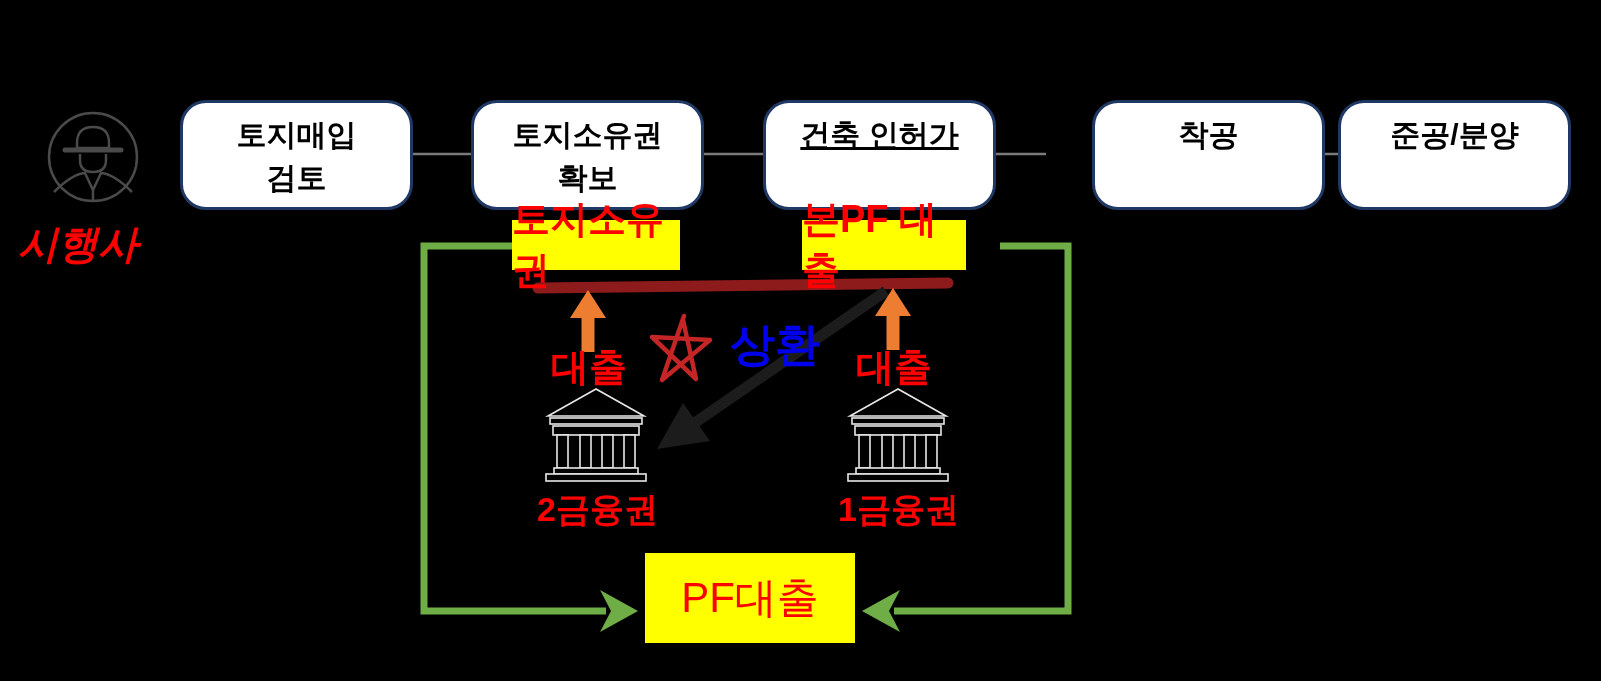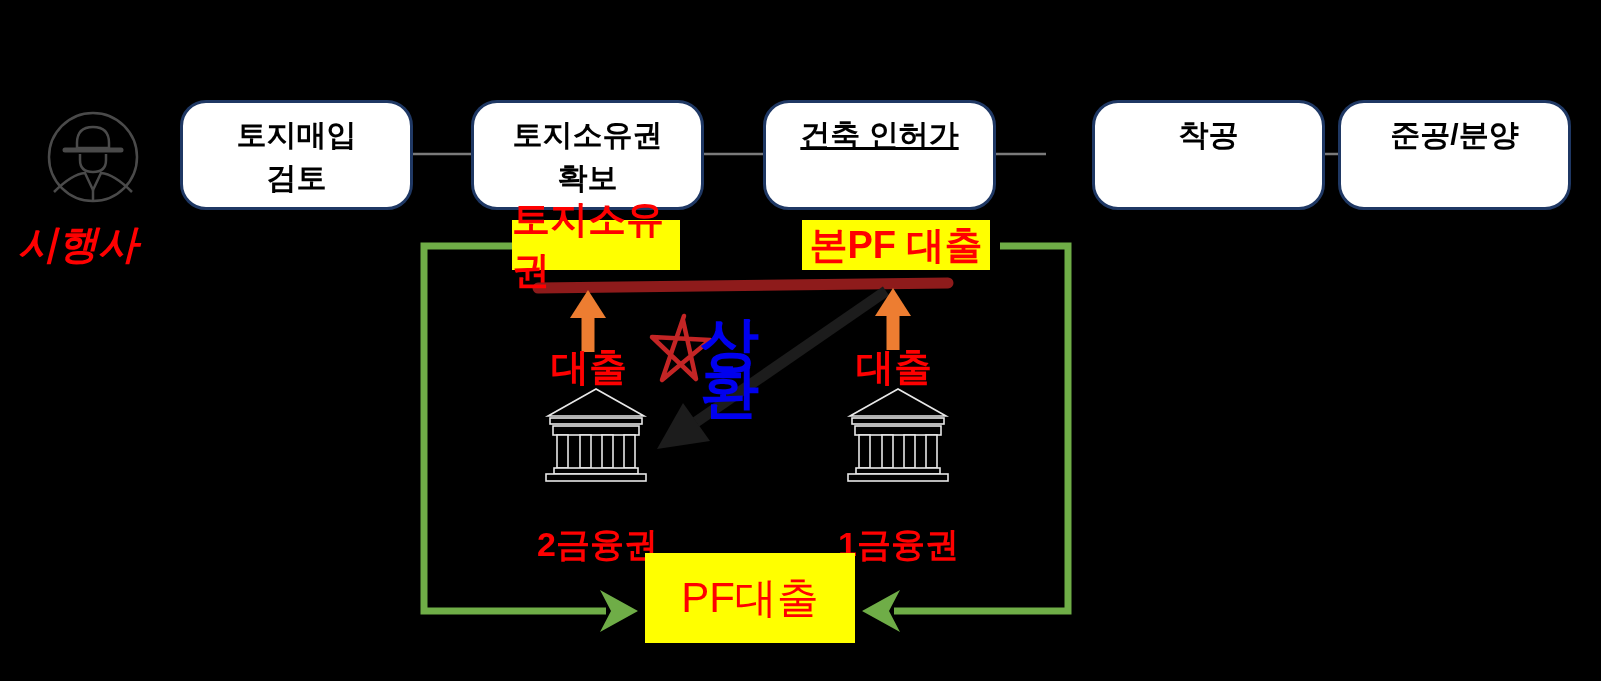--- a/index.html
+++ b/index.html
@@ -16,24 +16,24 @@
     display:flex;flex-direction:column;align-items:center;padding-top:11px;
     font-size:30px;font-weight:bold;color:#000;line-height:1.42;text-align:right;
   }
   .ylabel{
     position:absolute;top:220px;height:50px;background:#ffff00;color:#ff0000;
     font-size:38px;font-weight:bold;display:flex;align-items:center;justify-content:center;
   }
   .redtxt{position:absolute;color:#ff0000;font-weight:bold;text-align:center;}
   .devlabel{left:18px;top:222px;width:120px;font-size:40px;line-height:44px;font-style:italic;}
   .daechul{width:100px;top:351px;font-size:38px;line-height:32px;}
-  .banklabel{top:490px;width:125px;font-size:34px;line-height:38px;margin-top:35px;}
+  .banklabel{top:490px;width:125px;font-size:34px;line-height:38px;}
   .sanghwan{
-    position:absolute;left:700px;top:321px;width:96px;color:#0000ee;
-    font-size:59px;font-weight:bold;line-height:47px;text-align:left;
+    position:absolute;left:724px;top:321px;width:96px;color:#0000ee;
+    font-size:45px;font-weight:bold;line-height:47px;text-align:right;
   }
   .pfbox{
     position:absolute;left:645px;top:553px;width:210px;height:90px;background:#ffff00;
     display:flex;align-items:center;justify-content:center;
     color:#ff0000;font-size:42px;font-weight:normal;
   }
 </style>
 </head>
 <body>
 
@@ -102,21 +102,21 @@
   <div class="pbox" style="left:1092px;">
     <span>착공</span>
     <span></span>
   </div>
   <div class="pbox" style="left:1338px;">
     <span>준공/분양</span>
     <span></span>
   </div>
 
   <div class="ylabel" style="left:512px;width:168px;">토지소유권</div>
-  <div class="ylabel" style="left:802px;width:188px;">본PF 대출</div>
+  <div class="ylabel" style="left:802px;width:164px;">본PF 대출</div>
 
   <div class="redtxt daechul" style="left:539px;">대출</div>
   <div class="redtxt daechul" style="left:844px;">대출</div>
 
   <div class="sanghwan">상환</div>
 
   <svg class="abs" style="left:540px;top:386px;" width="112" height="96" viewBox="0 0 112 96">
     <g fill="#000" stroke="#e8e8e8" stroke-width="1.6">
       <polygon points="56,3 8,30 104,30"></polygon>
       <rect x="10" y="32" width="92" height="6"></rect>

